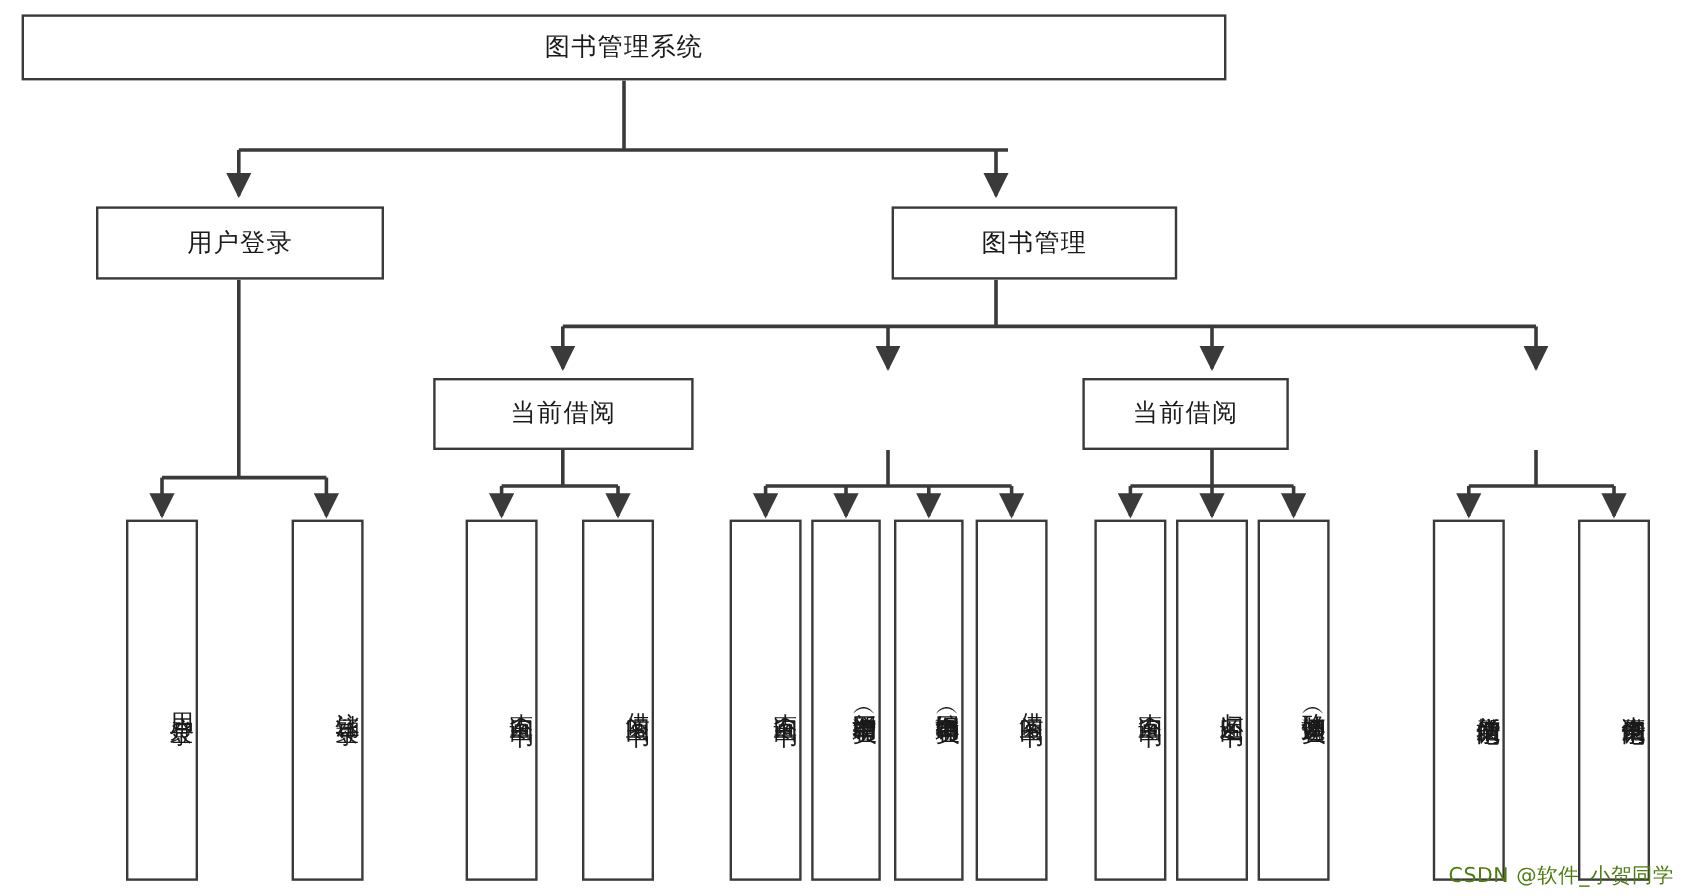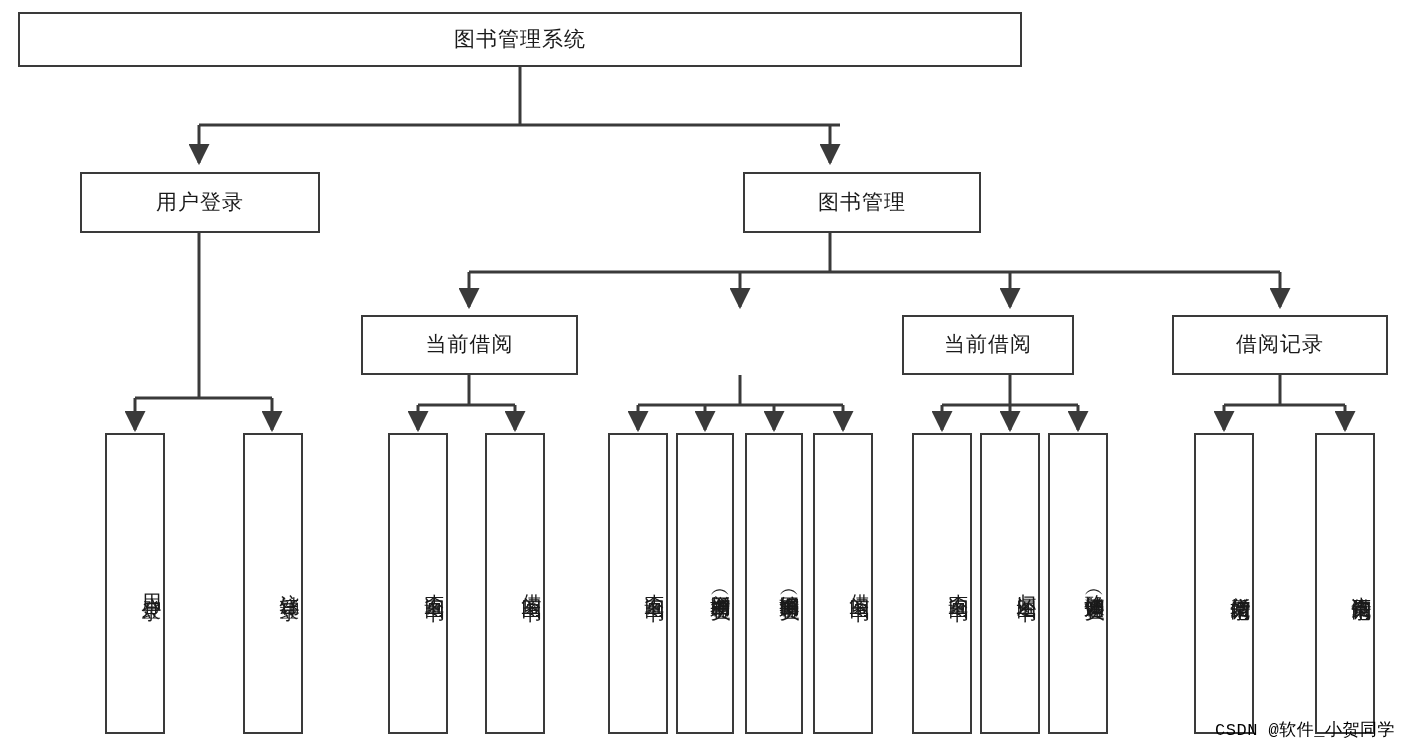--- a/index.html
+++ b/index.html
@@ -55,24 +55,23 @@
     top: 0;
     width: 1405px;
     height: 747px;
     pointer-events: none;
   }
   #watermark {
     position: absolute;
     right: 10px;
     bottom: 6px;
     font-size: 17px;
-    color: #000000;
+    color: #4d7c0f;
     white-space: nowrap;
     letter-spacing: 0.5px;
-    font-family: Liberation Mono, monospace;
   }
 </style>
 </head>
 <body>
 
 <div id="diagram-root">
 
   <svg id="edges" viewBox="0 0 1405 747" width="1405" height="747">
     <defs>
       <marker id="arrow" viewBox="0 0 10 10" refX="9" refY="5" markerWidth="7" markerHeight="7" orient="auto-start-reverse">
@@ -124,21 +123,20 @@
     </g>
   </svg>
 
   <div class="node horizontal" style="left:18px; top:12px; width:1004px; height:55px;">图书管理系统</div>
 
   <div class="node horizontal" style="left:80px; top:172px; width:240px; height:61px;">用户登录</div>
   <div class="node horizontal" style="left:711px; top:172px; width:238px; height:61px;margin-left:32px;">图书管理</div>
 
   <div class="node horizontal" style="left:361px; top:315px; width:217px; height:60px;">当前借阅</div>
   <div class="node horizontal" style="left:902px; top:315px; width:172px; height:60px;">当前借阅</div>
-  <div class="node horizontal" style="left:1172px; top:315px; width:216px; height:60px;">借阅记录</div>
 
   <div class="node vertical" style="left:105px; top:433px; width:60px; height:301px;">用户登录</div>
   <div class="node vertical" style="left:243px; top:433px; width:60px; height:301px;">注销登录</div>
 
   <div class="node vertical" style="left:388px; top:433px; width:60px; height:301px;">查询图书</div>
   <div class="node vertical" style="left:485px; top:433px; width:60px; height:301px;">借阅图书</div>
 
   <div class="node vertical" style="left:608px; top:433px; width:60px; height:301px;">查询图书</div>
   <div class="node vertical tall-text" style="left:676px; top:433px; width:58px; height:301px;">新增图书（管理员）</div>
   <div class="node vertical tall-text" style="left:745px; top:433px; width:58px; height:301px;">编辑图书（管理员）</div>

